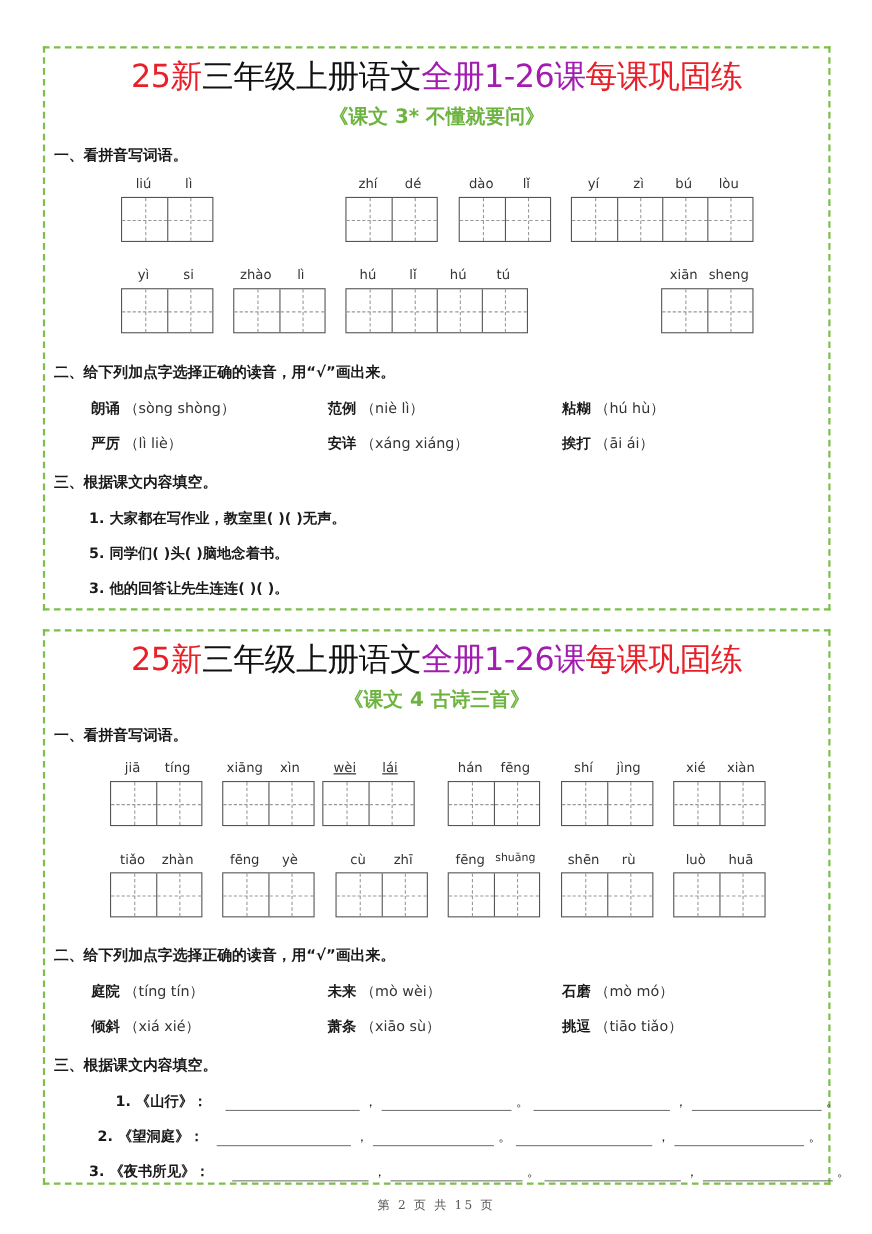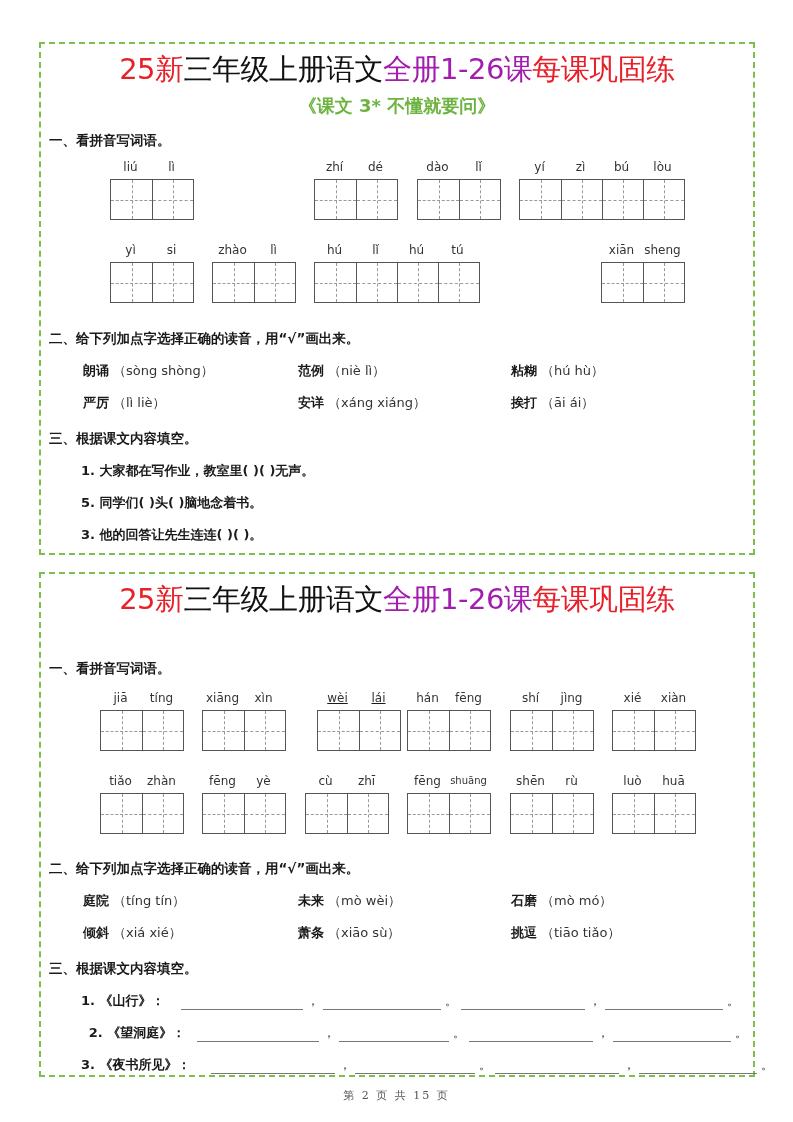--- a/index.html
+++ b/index.html
@@ -148,20 +148,21 @@
   <div class="heading" style="top:386px;">三、根据课文内容填空。</div>
   <div class="fill" style="top:418px;">1. 大家都在写作业，教室里(      )(      )无声。</div>
   <div class="fill" style="top:450px;">5. 同学们(      )头(      )脑地念着书。</div>
   <div class="fill" style="top:482px;">3. 他的回答让先生连连(      )(      )。</div>
 </div>
 
 <div class="sheet sheet-2">
   <div class="title" style="top:6px;">
     <span class="t-red">25新</span><span class="t-black">三年级上册语文</span><span class="t-blue">全册1-26课</span><span class="t-red">每课巩固练</span>
   </div>
+  <div class="subtitle" style="top:50px;">《课文 4  古诗三首》</div>
   <div class="heading" style="top:86px;">一、看拼音写词语。</div>
 
   <div class="grid-row" style="top:114px;">
     <div class="group" style="left:59px;">
       <div class="pinyins">
           <span class="pinyin">jiā</span>
           <span class="pinyin">tíng</span>
         </div>
       <div class="cells">
           <div class="cell"></div>
@@ -171,21 +172,21 @@
     <div class="group" style="left:161px;">
       <div class="pinyins">
           <span class="pinyin">xiāng</span>
           <span class="pinyin">xìn</span>
         </div>
       <div class="cells">
           <div class="cell"></div>
           <div class="cell"></div>
         </div>
     </div>
-    <div class="group" style="left:276px;text-decoration:underline;">
+    <div class="group" style="left:252px;text-decoration:underline;">
       <div class="pinyins">
           <span class="pinyin">wèi</span>
           <span class="pinyin">lái</span>
         </div>
       <div class="cells">
           <div class="cell"></div>
           <div class="cell"></div>
         </div>
     </div>
     <div class="group" style="left:366px;">
@@ -287,21 +288,21 @@
   <div class="choice" style="left:42px; top:318px;"><span class="word">庭院</span><span class="opts">（tíng   tín）</span></div>
   <div class="choice" style="left:257px; top:318px;"><span class="word">未来</span><span class="opts">（mò   wèi）</span></div>
   <div class="choice" style="left:470px; top:318px;"><span class="word">石磨</span><span class="opts">（mò   mó）</span></div>
   <div class="choice" style="left:42px; top:350px;"><span class="word">倾斜</span><span class="opts">（xiá   xié）</span></div>
   <div class="choice" style="left:257px; top:350px;"><span class="word">萧条</span><span class="opts">（xiāo   sù）</span></div>
   <div class="choice" style="left:470px; top:350px;"><span class="word">挑逗</span><span class="opts">（tiāo   tiǎo）</span></div>
 
   <div class="heading" style="top:386px;">三、根据课文内容填空。</div>
 
   <div class="poem" style="top:418px;">
-    <span style="width:96px;">1. 《山行》：</span>
+    <span style="width:96px;margin-left:24px;">1. 《山行》：</span>
     <span class="blank" style="width:122px;"></span>
       <span class="punct">，</span>
     <span class="blank" style="width:118px;"></span>
       <span class="punct">。</span>
     <span class="blank" style="width:124px;"></span>
       <span class="punct">，</span>
     <span class="blank" style="width:118px;"></span>
       <span class="punct">。</span>
   </div>
   <div class="poem" style="top:450px;text-align:center;">

